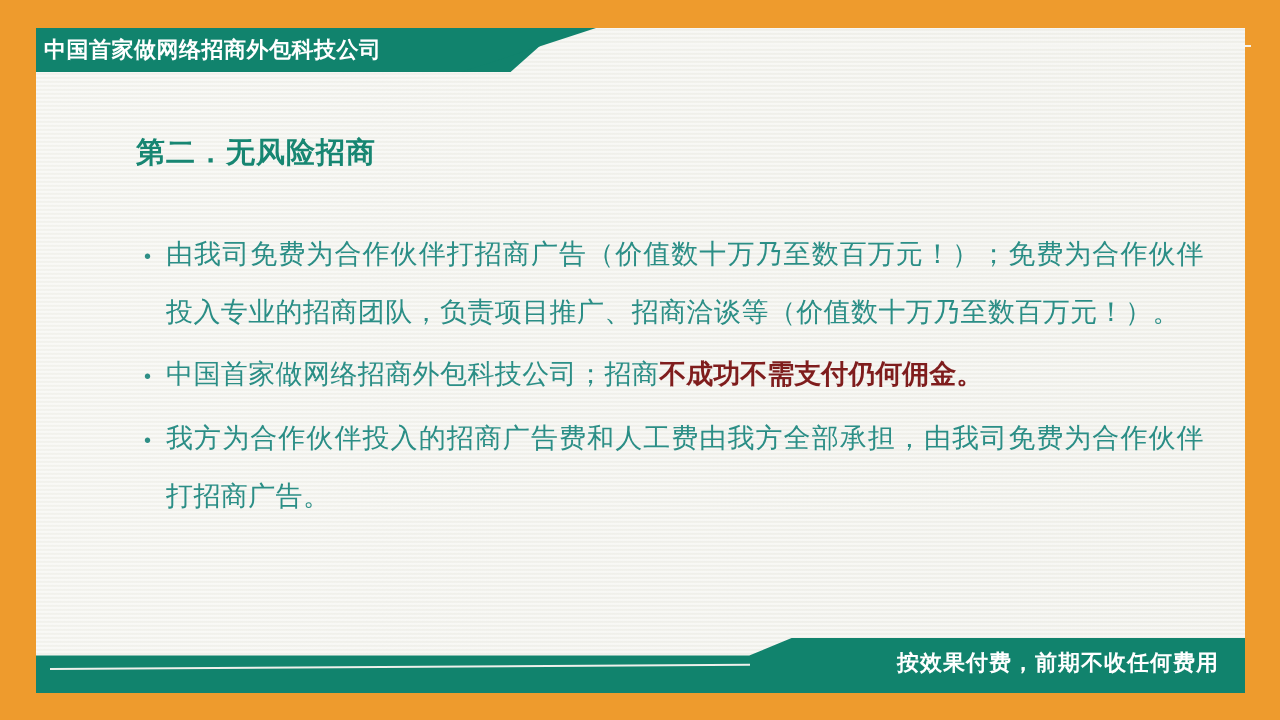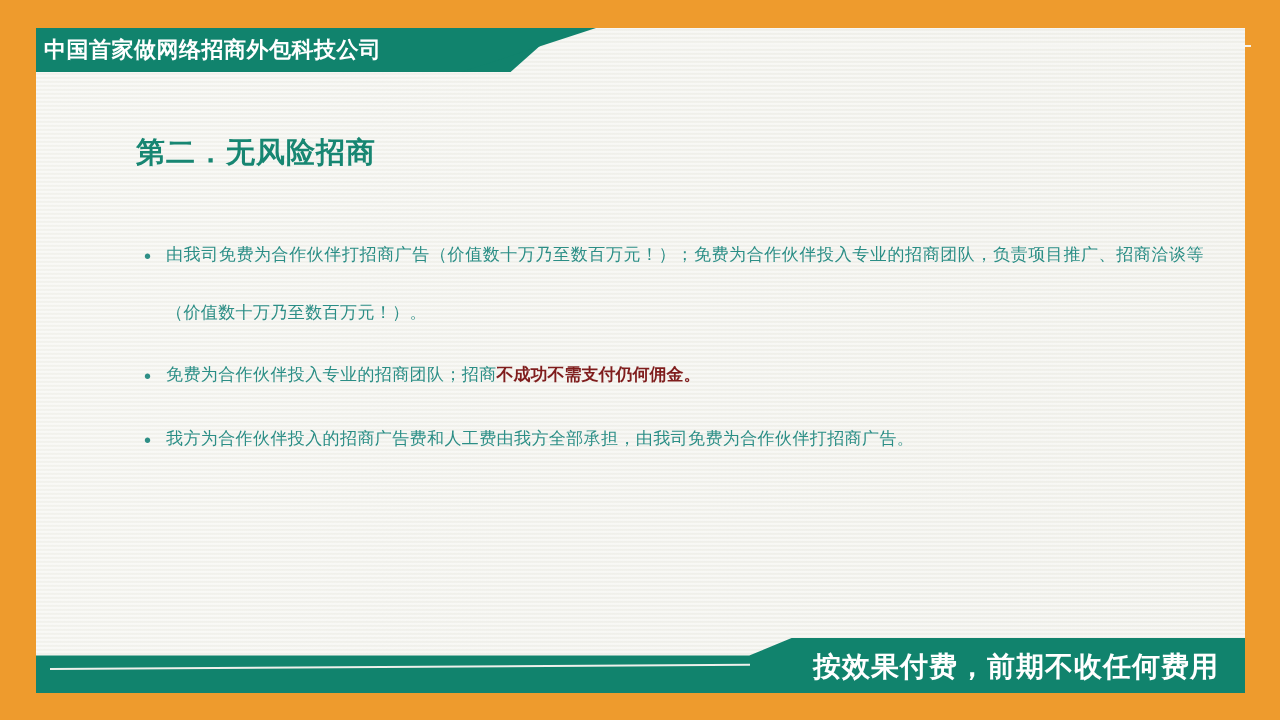--- a/index.html
+++ b/index.html
@@ -118,21 +118,21 @@
     width: 22px;
     padding-top: 2px;
     color: #2e8f86;
     font-size: 20px;
     line-height: 58px;
     text-align: left;
   }
   .bullet-text {
     flex: 1 1 auto;
     font-family: "DejaVu Serif", "Liberation Serif", serif;
-    font-size: 17px;
+    font-size: 27px;
     line-height: 58px;
     color: #2b8e86;
     letter-spacing: 0.4px;
     text-align: justify;
     text-justify: inter-ideograph;
   }
   .bullet-text .strong {
     font-family: "Liberation Sans", "DejaVu Sans", sans-serif;
     font-weight: bold;
     color: #7f1d1d;
@@ -164,21 +164,21 @@
     height: 2px;
     background: #eef0ec;
     transform: rotate(-0.35deg);
     transform-origin: left center;
   }
   #footer-text {
     position: absolute;
     right: 26px;
     top: 10px;
     color: #ffffff;
-    font-size: 28px;
+    font-size: 22px;
     font-weight: bold;
     letter-spacing: 1px;
     white-space: nowrap;
     text-align: center;
   }
 </style>
 </head>
 <body>
 
 <div id="slide">
@@ -203,21 +203,21 @@
       <div class="bullet-item">
         <div class="bullet-dot">•</div>
         <div class="bullet-text">
           <span>由我司免费为合作伙伴打招商广告（价值数十万乃至数百万元！）；免费为合作伙伴投入专业的招商团队，负责项目推广、招商洽谈等（价值数十万乃至数百万元！）。</span>
         </div>
       </div>
 
       <div class="bullet-item">
         <div class="bullet-dot">•</div>
         <div class="bullet-text">
-          <span>免费为合作伙伴投入专业的招商团队；招商</span><span class="strong">不成功不需支付仍何佣金。</span>
+          <span>中国首家做网络招商外包科技公司；招商</span><span class="strong">不成功不需支付仍何佣金。</span>
         </div>
       </div>
 
       <div class="bullet-item">
         <div class="bullet-dot">•</div>
         <div class="bullet-text">
           <span>我方为合作伙伴投入的招商广告费和人工费由我方全部承担，由我司免费为合作伙伴打招商广告。</span>
         </div>
       </div>
 

